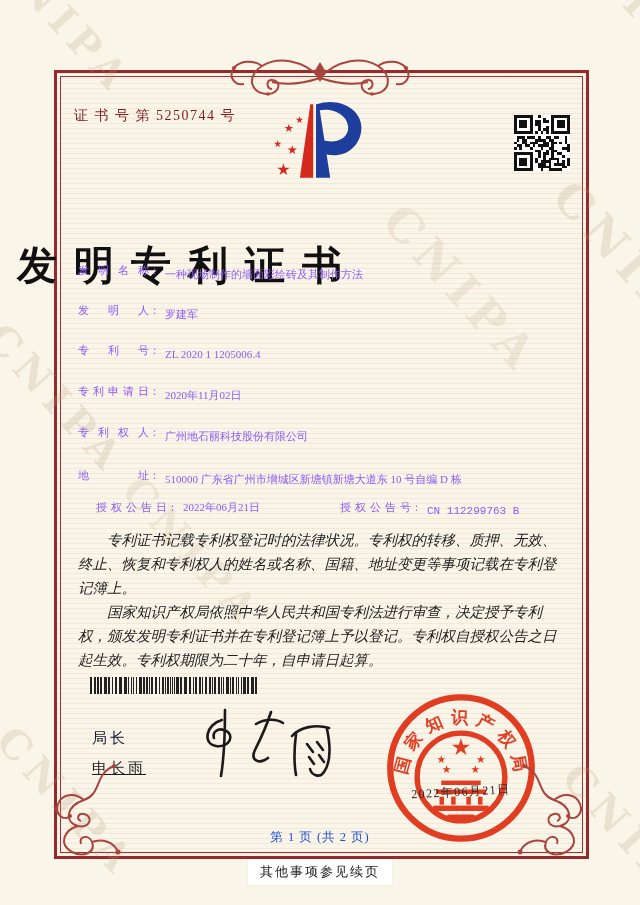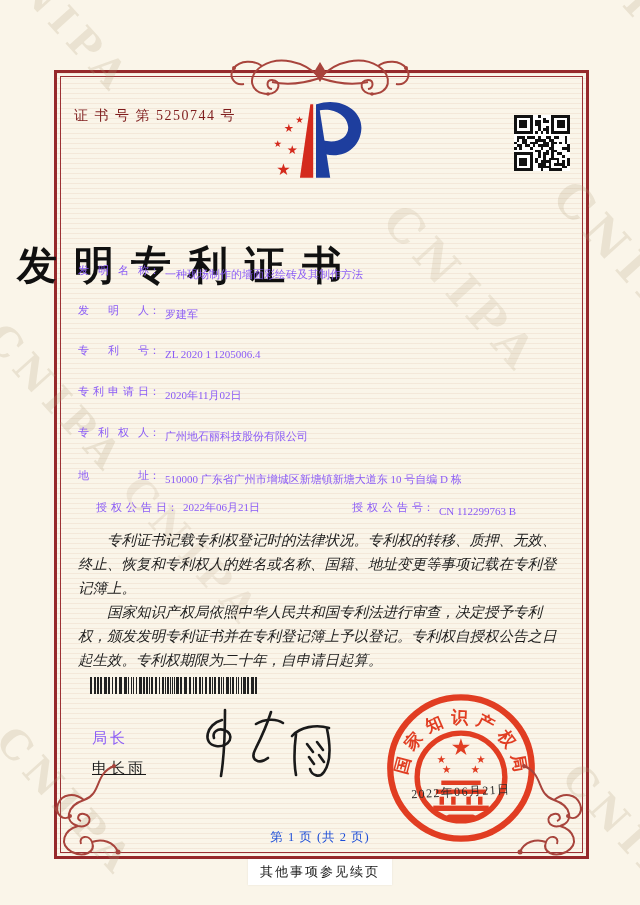--- a/index.html
+++ b/index.html
@@ -27,27 +27,27 @@
   .logo { left:264px; top:99px; }
   .qr { left:514px; top:115px; width:56px; height:56px; }
   .title {
     left:0; right:0; top:190px; text-align:left;
     font-size:40px; font-weight:bold; letter-spacing:17px; text-indent:17px; color:#101010;margin-top:48px;
   }
   .field-row { position:absolute; z-index:3; left:78px; width:500px; font-size:11px; color:#8b5cf6; }
   .flabel { display:inline-block; width:71px; text-align:justify; text-align-last:justify; vertical-align:top; }
   .fcolon { display:inline-block; width:16px; vertical-align:top; }
   .fvalue { display:inline-block; width:388px; vertical-align:top; line-height:22px; }
-  .grant-col2 { position:absolute; left:256px; top:0; white-space:nowrap; }
+  .grant-col2 { position:absolute; left:244px; top:0; white-space:nowrap;font-family:Liberation Mono, monospace; }
   .grant-col2 .fvalue { width:auto; }
   .paras { position:absolute; z-index:3; left:78px; top:528px; width:484px;
     font-size:14.5px; line-height:24px; font-style:italic; color:#1c1c1c; }
   .paras p { margin:0; text-indent:2em; }
   .barcode { left:90px; top:677px; width:168px; height:17px; }
-  .director-title { left:92px; top:729px; font-size:15px; letter-spacing:3px; color:#8b5cf6; }
+  .director-title { left:92px; top:729px; font-size:15px; letter-spacing:3px; color:#0f172a; }
   .director-name  { left:92px; top:759px; font-size:15px; letter-spacing:3px; color:#1a1a1a;text-decoration:underline; }
   .signature { left:192px; top:700px; }
   .seal { left:384px; top:691px; width:154px; height:154px; opacity:0.95; }
   .flourish-bl { left:44px; top:764px; }
   .flourish-br { left:516px; top:764px; transform:scaleX(-1); }
   .ornament-top { left:220px; top:48px; }
   .page-info { left:0; right:0; top:829px; text-align:center; font-size:12.5px; letter-spacing:1px; color:#1d4ed8; }
   .note-box {
     left:50%; transform:translateX(-50%); top:859px;
     background:#ffffff; padding:4px 12px; font-size:13px; letter-spacing:2px; color:#1a1a1a;

